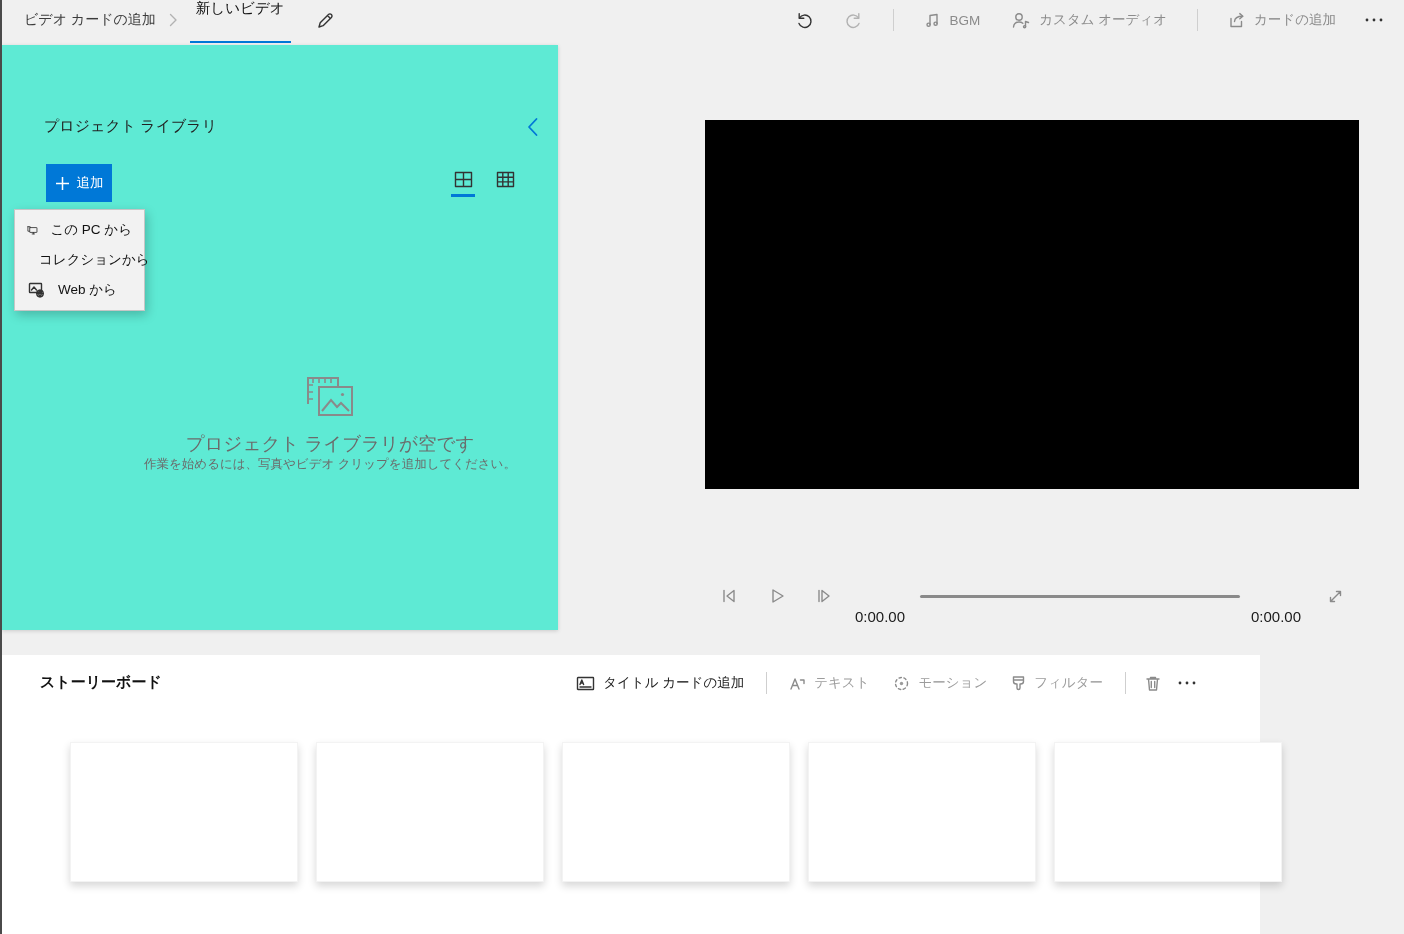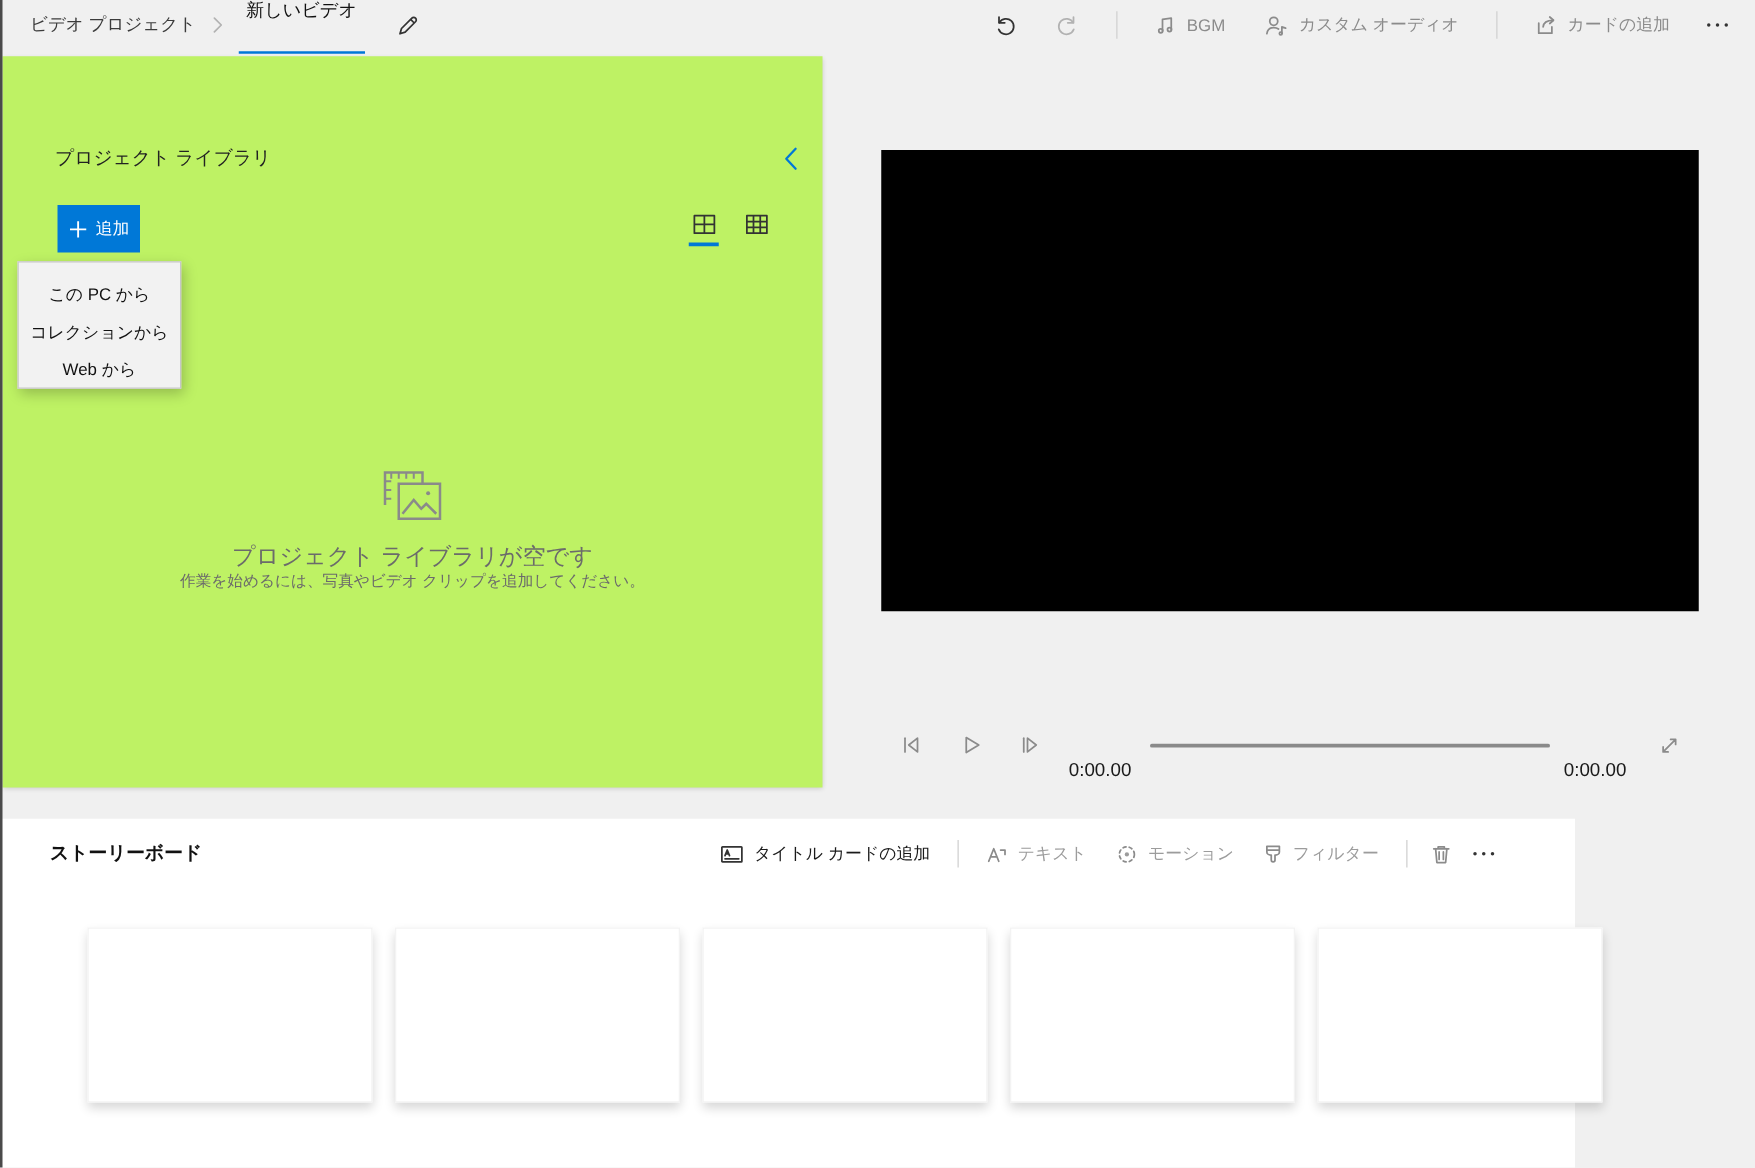--- a/index.html
+++ b/index.html
@@ -19,30 +19,30 @@
   .tb-btn { display:flex; align-items:center; gap:8px; padding:6px 12px; font-size:13.5px; cursor:pointer; }
   .tb-btn .lbl { white-space:nowrap; }
   .tb-disabled { color:#8b8b8b; }
   .tb-disabled svg { stroke:#8b8b8b; }
   .v-sep { width:1px; height:22px; background:#cfcfcf; margin:0 10px; }
   .icon-stroke { fill:none; stroke:#333; stroke-width:1.4; stroke-linecap:round; stroke-linejoin:round; }
   .icon-gray { stroke:#8b8b8b; }
   .icon-light { stroke:#b2b2b2; }
 
   
-  .library-panel { position:absolute; left:2px; top:45px; width:656px; height:585px; background:#bef264; box-shadow:0 1px 4px rgba(0,0,0,.16); }
+  .library-panel { position:absolute; left:2px; top:45px; width:556px; height:585px; background:#5eead4; box-shadow:0 1px 4px rgba(0,0,0,.16); }
   .lib-header { position:absolute; left:42px; top:72px; font-size:15px; color:#222; }
   .collapse-btn { position:absolute; right:14px; top:70px; width:24px; height:24px; cursor:pointer; display:flex; align-items:center; justify-content:center; }
   .add-btn { position:absolute; left:44px; top:119px; width:66px; height:38px; background:#0078d7; color:#fff; border:none; font-size:13.5px; display:flex; align-items:center; justify-content:center; gap:7px; cursor:pointer; font-family:inherit; }
   .view-toggles { position:absolute; right:42px; top:126px; display:flex; gap:20px; }
   .view-toggle { position:relative; width:22px; height:26px; display:flex; align-items:flex-start; justify-content:center; cursor:pointer; }
   .view-toggle.selected::after { content:""; position:absolute; left:-1px; right:-1px; bottom:0; height:3px; background:#0078d7; }
 
   .add-menu { position:absolute; left:12px; top:164px; width:131px; background:#f2f2f2; border:1px solid #c6c6c6; box-shadow:2px 4px 10px rgba(0,0,0,.22); z-index:40; padding:5px 0; }
-  .menu-item { display:flex; align-items:center; gap:12px; height:30px; padding:0 12px; font-size:13.5px; color:#111; cursor:pointer; white-space:nowrap;flex-direction:column; }
+  .menu-item { display:flex; align-items:center; gap:12px; height:30px; padding:0 12px; font-size:13.5px; color:#111; cursor:pointer; white-space:nowrap; }
 
   .empty-state { position:absolute; left:0; top:330px; width:656px; text-align:center; color:#6e6e6e; }
   .empty-icon { display:inline-block; }
   .empty-title { font-size:18.5px; margin-top:8px; color:#6b6b6b; }
   .empty-sub { font-size:12.5px; margin-top:0; color:#6b6b6b; }
 
   
   .player-area { position:absolute; left:658px; top:40px; right:0; height:590px; }
   .video-frame { position:absolute; left:47px; top:80px; width:654px; height:369px; background:#000; }
   .p-ctrl { position:absolute; width:22px; height:22px; display:flex; align-items:center; justify-content:center; cursor:pointer; }
@@ -66,21 +66,21 @@
   .sb-card { width:228px; height:140px; background:#fff; border:1px solid #f3f3f3; box-shadow:0 4px 8px rgba(0,0,0,.16); }
 </style>
 </head>
 <body>
 
 <div id="stage">
   <div class="left-edge"></div>
 
   <div class="topbar">
     <div class="breadcrumb">
-      <span class="crumb-root">ビデオ プロジェクト</span>
+      <span class="crumb-root">ビデオ カードの追加</span>
       <span class="crumb-sep">
         <svg width="10" height="14" viewBox="0 0 10 14">
             <path class="icon-stroke icon-light" d="M2.5 1.5 L8 7 L2.5 12.5"></path>
           </svg>
       </span>
       <span class="project-title">新しいビデオ</span>
       <span class="edit-pen">
         <svg width="17" height="17" viewBox="0 0 17 17">
             <path class="icon-stroke" d="M2 15 L3.2 10.8 L11.5 2.5 C12.3 1.7 13.6 1.7 14.4 2.5 C15.2 3.3 15.2 4.6 14.4 5.4 L6.1 13.7 Z M10.5 3.5 L13.4 6.4"></path>
           </svg>

